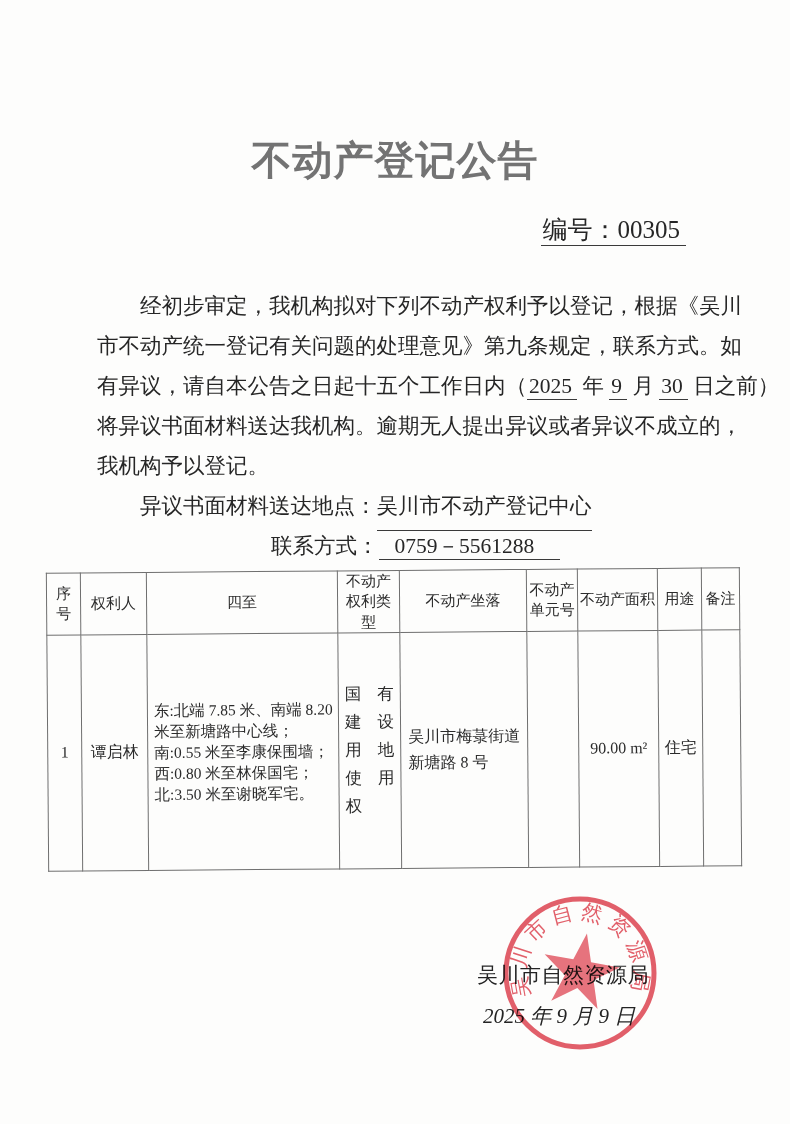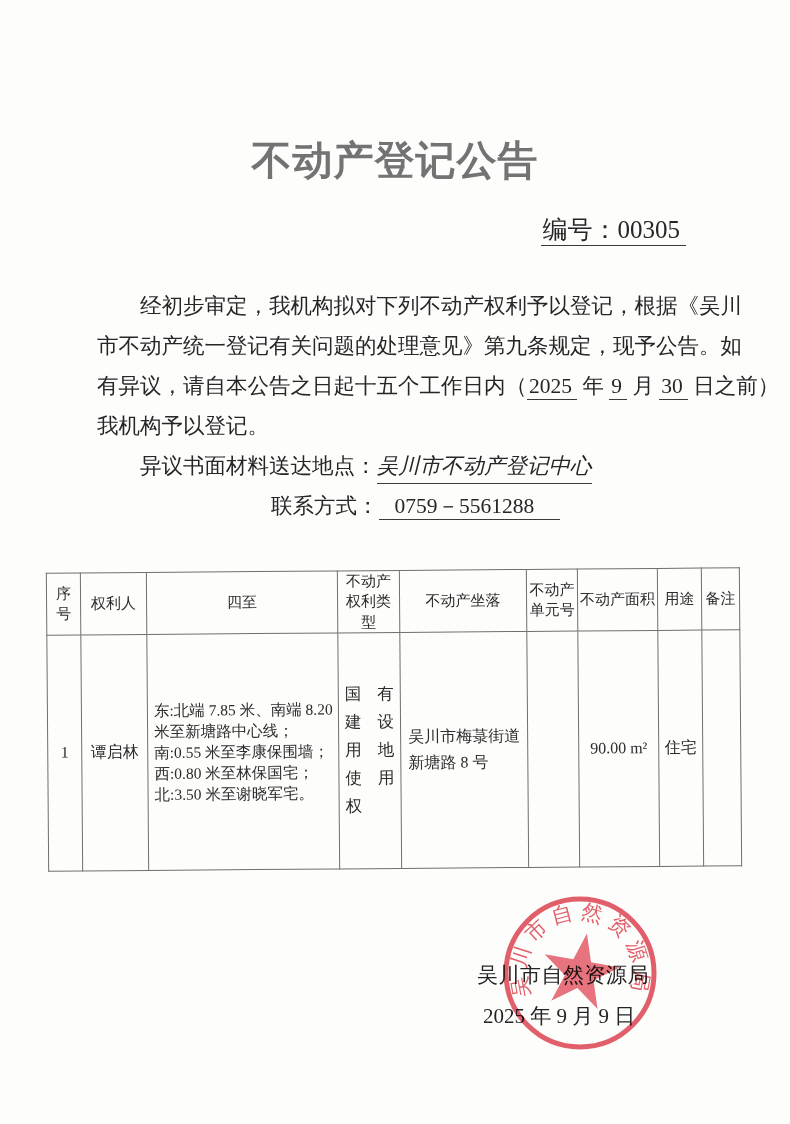--- a/index.html
+++ b/index.html
@@ -26,21 +26,21 @@
   }
   .doc-no .u-wrap { border-bottom:1.5px solid #3a3a3a; padding:0 6px 2px 2px; }
   .body-block {
     position:absolute; top:286px; left:85px; width:640px;
     font-size:21.5px; line-height:40px;
     white-space:nowrap;
   }
   .line { height:40px;margin-left:12px; }
   .indent { text-indent:43px; }
   .contact-indent { text-indent:174px; }
-  .u { border-bottom:1.5px solid #3a3a3a; padding-bottom:5px;font-style:italic; }
+  .u { border-bottom:1.5px solid #3a3a3a; padding-bottom:12px; }
   .u-num { border-bottom:1.5px solid #3a3a3a; padding:0 5px 1px 2px;text-align:center; }
   .u-phone { border-bottom:1.5px solid #3a3a3a; padding:0 26px 1px 16px; }
   .reg-table {
     position:absolute; top:570px; left:47px;
     width:693px; border-collapse:collapse; table-layout:fixed;
     font-size:16px; color:#2b2b2b;
     transform:rotate(-0.45deg);
   }
   .reg-table th, .reg-table td {
     border:1px solid #6f6f6f;
@@ -55,21 +55,21 @@
   .td-center { text-align:center; }
   .td-boundary { padding:4px 3px 4px 6px; font-size:15.5px; line-height:21px; text-align:left; }
   .td-type { padding:0 6px; font-size:16.5px; line-height:28px; text-align:justify; text-justify:inter-ideograph; }
   .td-loc { padding:0 5px 0 7px; font-size:16px; line-height:26px; text-align:left; }
   .issuer {
     position:absolute; top:961px; left:477px;
     font-size:21px; letter-spacing:0.5px; color:#242424;
   }
   .issue-date {
     position:absolute; top:1002px; left:483px;
-    font-size:21px; color:#242424;
+    font-size:21px; color:#242424;font-style:italic;
   }
   .seal {
     position:absolute; left:496px; top:889px;
     width:168px; height:168px;
     mix-blend-mode:multiply;
     opacity:0.88;
     color:#e04a56;
   }
   .seal text {
     font-family:"Liberation Sans", sans-serif;
@@ -83,22 +83,23 @@
 <div class="page">
 
   <div class="title">不动产登记公告</div>
 
   <div class="doc-no">
     <span class="u-wrap"><span>编号：</span><span>00305</span></span>
   </div>
 
   <div class="body-block">
     <div class="line indent">经初步审定，我机构拟对下列不动产权利予以登记，根据《吴川</div>
-    <div class="line">市不动产统一登记有关问题的处理意见》第九条规定，现予公告。如</div>
+    <div class="line">市不动产统一登记有关问题的处理意见》第九条规定，联系方式。如</div>
     <div class="line"><span>有异议，请自本公告之日起十五个工作日内（</span><span class="u-num">2025</span><span> 年 </span><span class="u-num">9</span><span> 月 </span><span class="u-num">30</span><span> 日之前）</span></div>
+    <div class="line">将异议书面材料送达我机构。逾期无人提出异议或者异议不成立的，</div>
     <div class="line">我机构予以登记。</div>
     <div class="line indent"><span>异议书面材料送达地点：</span><span class="u">吴川市不动产登记中心</span></div>
     <div class="line contact-indent"><span>联系方式：</span><span class="u-phone">0759－5561288</span></div>
   </div>
 
   <table class="reg-table">
     <colgroup>
       <col style="width:34px">
         <col style="width:66px">
         <col style="width:191px">

